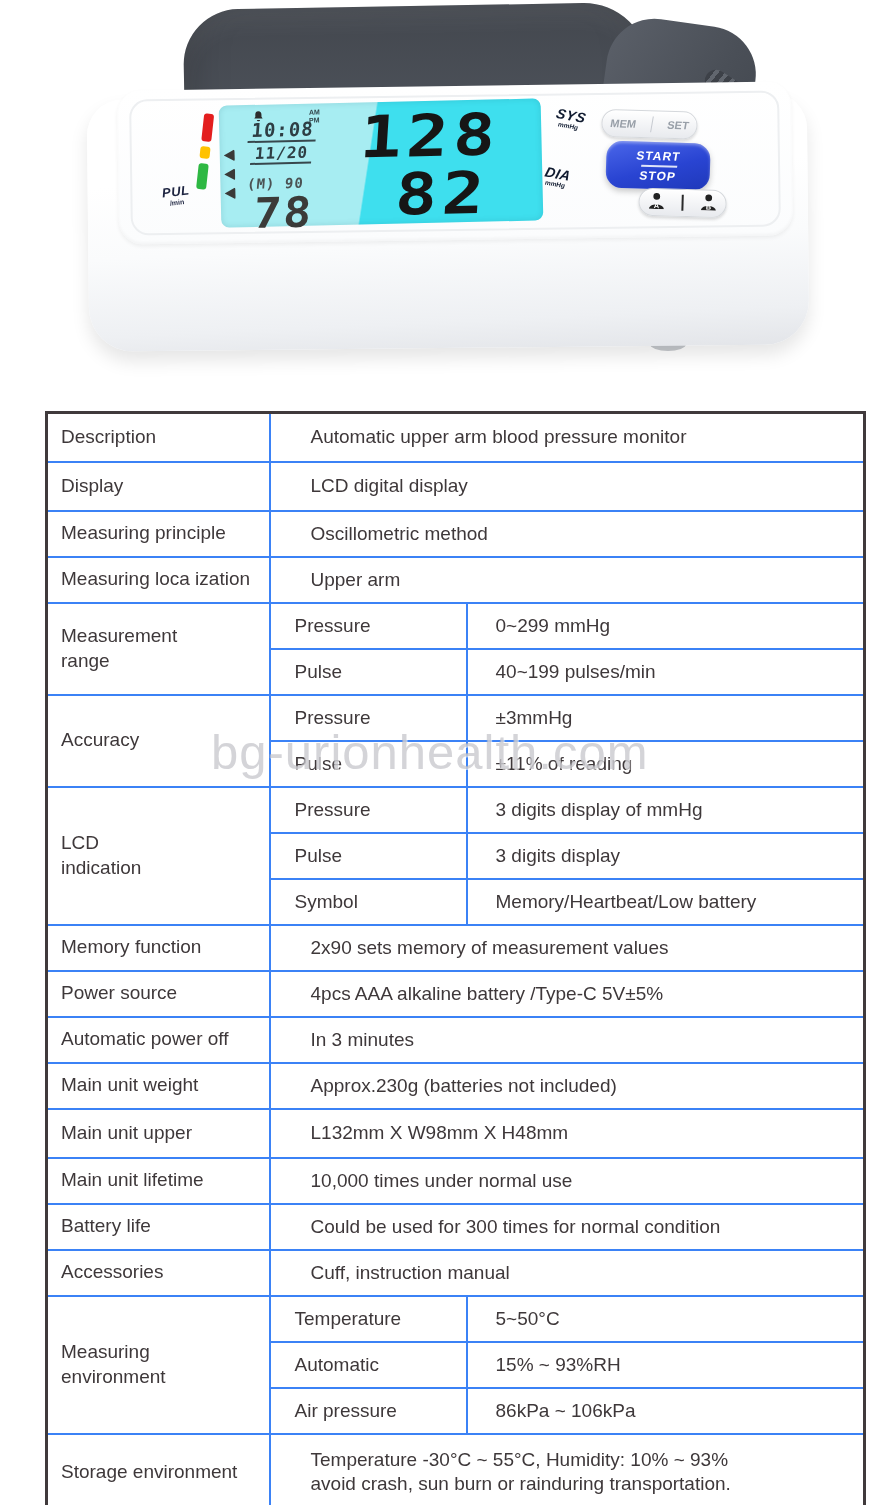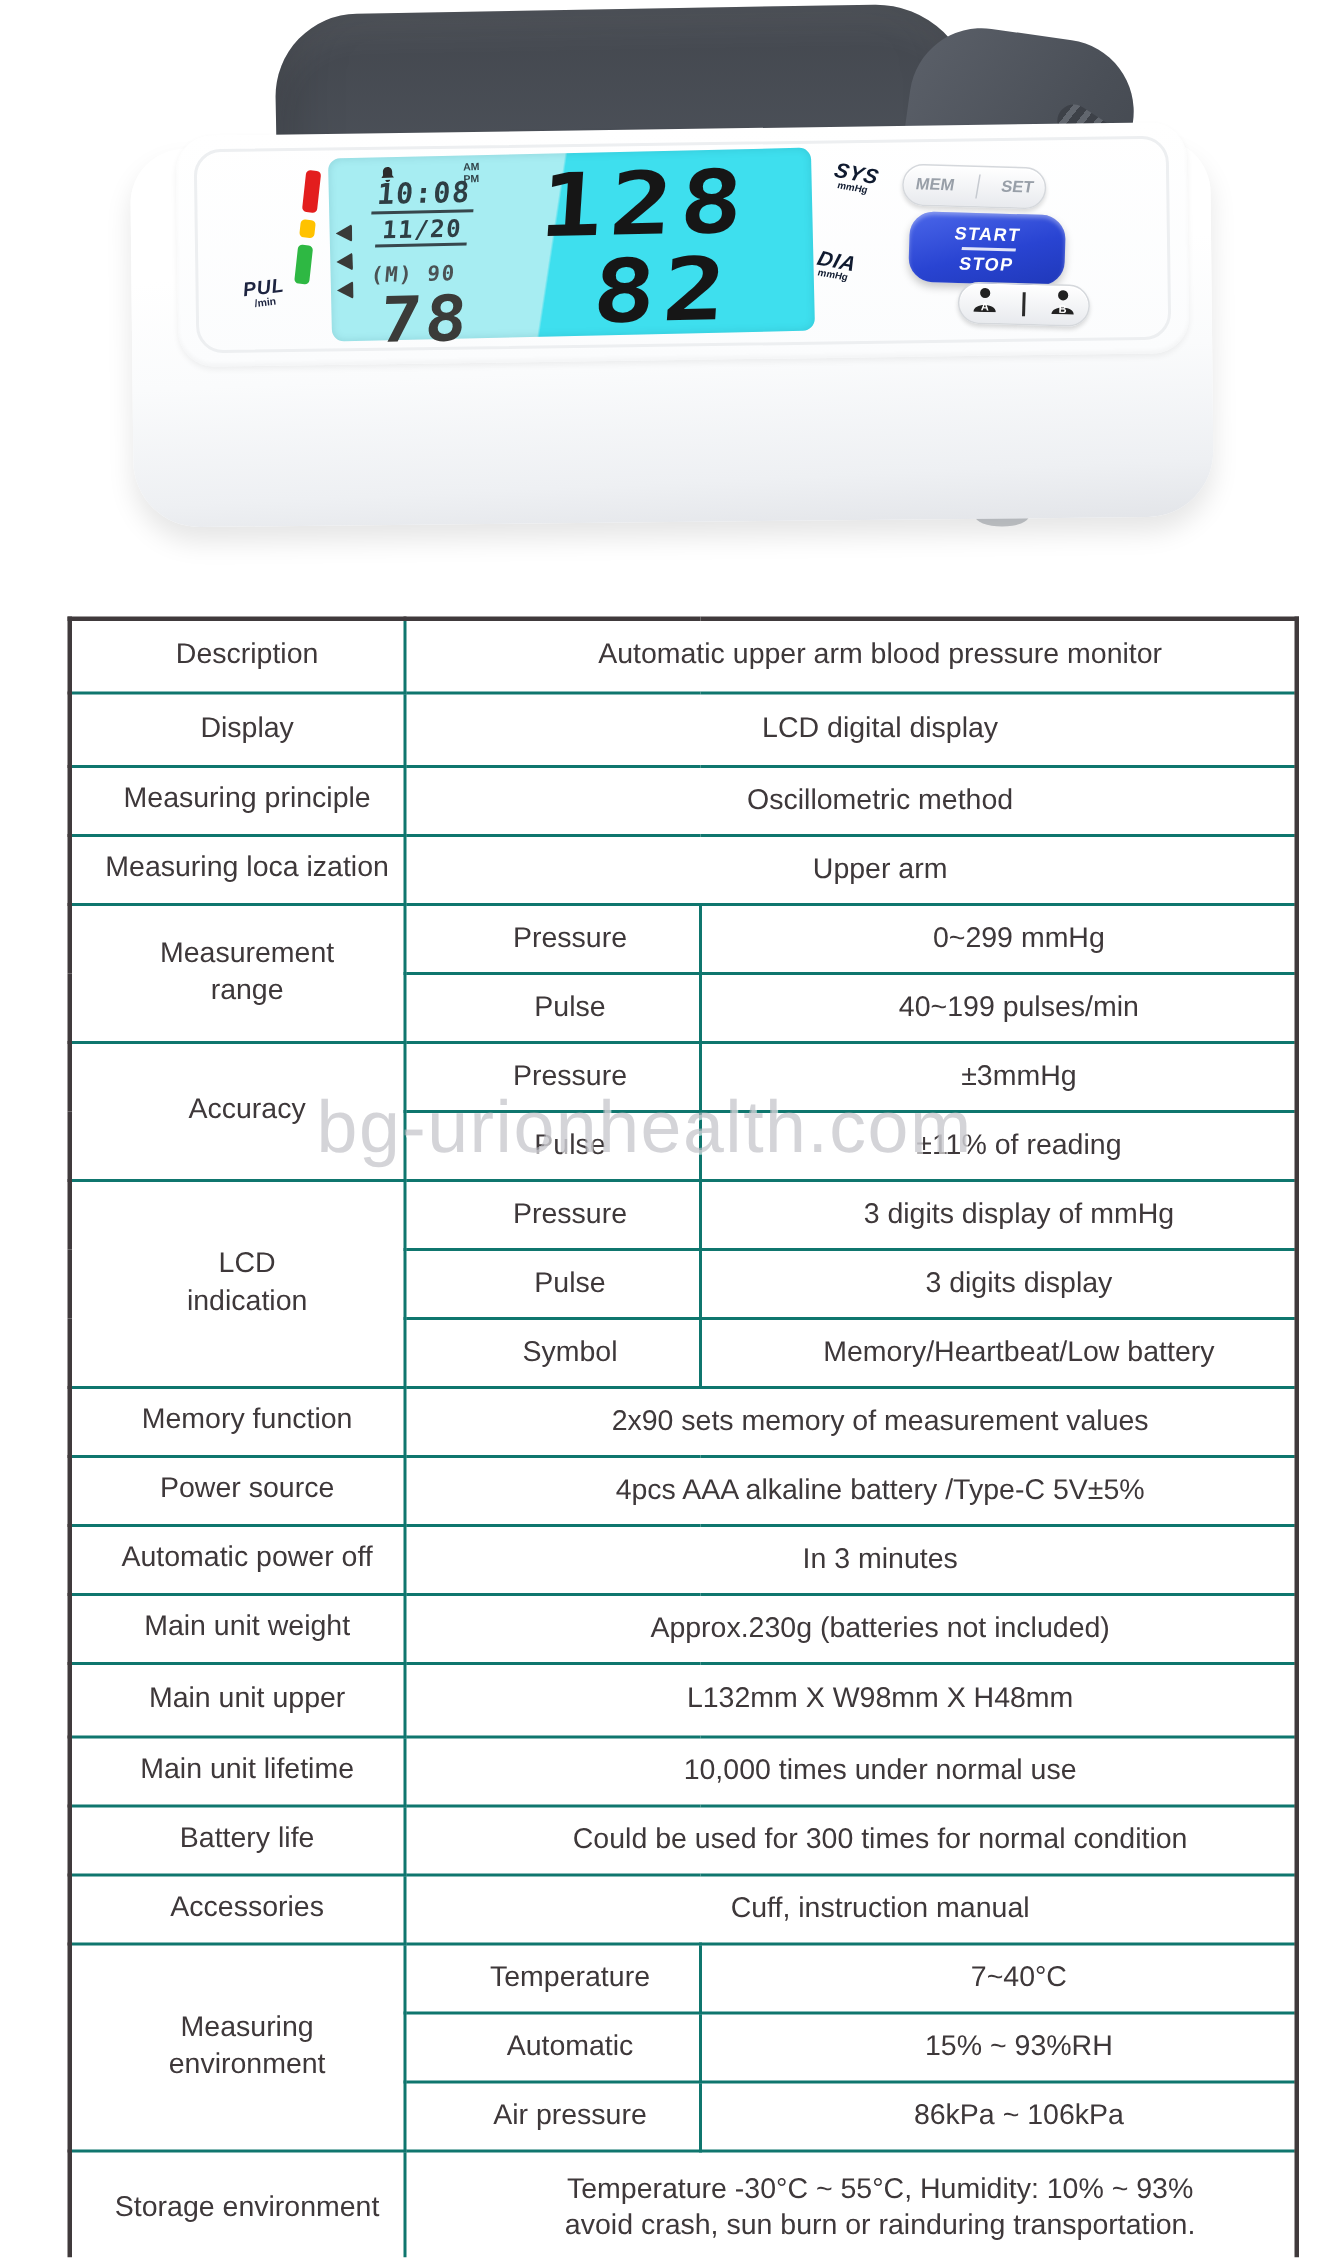--- a/index.html
+++ b/index.html
@@ -96,21 +96,21 @@
   .btn-users .dv { width:2px; height:16px; background:#2a2a2a; }
 
   
   .watermark { position:absolute; left:211px; top:724px; font-size:49px;
           color:rgba(186,185,192,.62); letter-spacing:1px; z-index:5;
           text-shadow:1px 1px 0 rgba(255,255,255,.6); pointer-events:none; }
 
   
   .spec { position:absolute; left:45px; top:411px; width:818px; border-collapse:collapse;
           table-layout:fixed; font-size:19px; color:#3e383a; }
-  .spec td { border:2px solid #0f766e; vertical-align:middle; overflow:hidden;text-align:center; }
+  .spec td { border:2px solid #3b82f6; vertical-align:middle; overflow:hidden; }
   .spec { border:3px solid #403a3c; }
   .spec tr { height:46px; }
   .spec tr.h49 { height:49px; }
   .spec tr.h62 { height:78px; }
   .lab  { padding-left:13px; white-space:pre-line; line-height:1.28; }
   .sub  { padding-left:24px; }
   .val  { padding-left:40px; }
   .val3 { padding-left:28px; }
   .val .two-line div { line-height:24px; }
 </style>
@@ -296,21 +296,21 @@
       </tr>
       <tr>
         <td class="lab">Accessories</td>
         <td class="val" colspan="2">Cuff, instruction manual</td>
       </tr>
 
       <tr>
         <td class="lab" rowspan="3">Measuring
 environment</td>
         <td class="sub">Temperature</td>
-        <td class="val3">7~40°C</td>
+        <td class="val3">5~50°C</td>
       </tr>
       <tr>
         <td class="sub">Automatic</td>
         <td class="val3">15% ~ 93%RH</td>
       </tr>
       <tr>
         <td class="sub">Air pressure</td>
         <td class="val3">86kPa ~ 106kPa</td>
       </tr>
 

